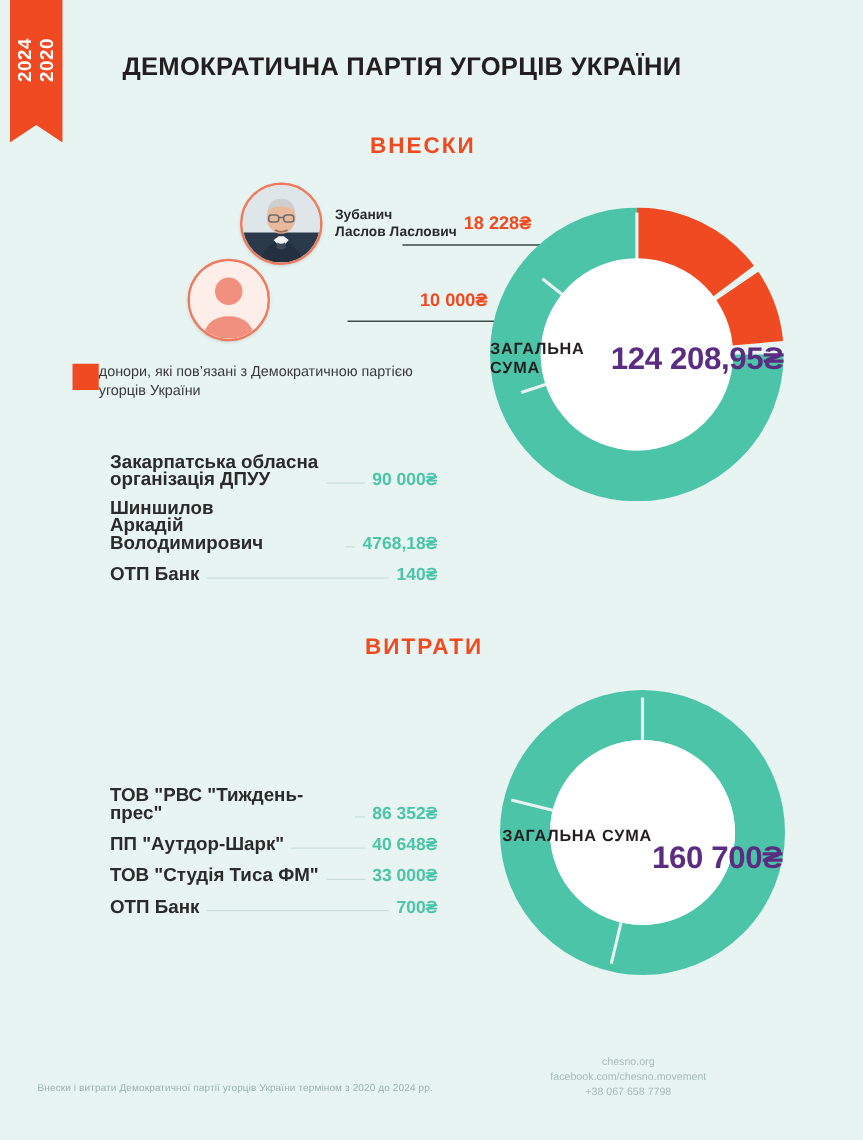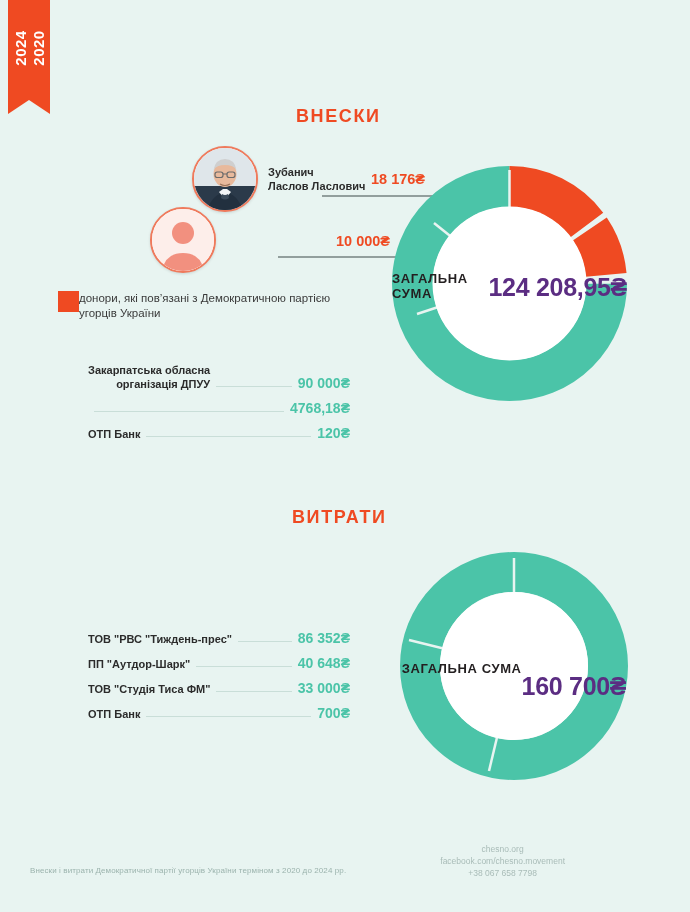--- a/index.html
+++ b/index.html
@@ -161,26 +161,25 @@
   .list-contrib { left: 88px; top: 363px; width: 262px; }
   .list-expense { left: 88px; top: 630px; width: 262px; }
 
   .row {
     display: flex;
     align-items: flex-end;
     margin-bottom: 9px;
   }
   .row:last-child { margin-bottom: 0; }
   .row-label {
-    font-size: 11px;
+    font-size: 15px;
     font-weight: bold;
     line-height: 14px;
     color: #2b2b2b;
     white-space: pre-line;
-    text-align: right;
   }
   .row-dots {
     flex: 1;
     border-bottom: 1px solid #c9ded8;
     margin: 0 6px 4px 6px;
     min-width: 8px;
   }
   .row-value {
     font-size: 14px;
     font-weight: bold;
@@ -271,20 +270,21 @@
 
 <div class="page">
 
   <div class="ribbon">
     <div class="ribbon-years">
       <span class="ribbon-year">2020</span>
       <span class="ribbon-year">2024</span>
     </div>
   </div>
 
+  <div class="main-title">ДЕМОКРАТИЧНА ПАРТІЯ УГОРЦІВ УКРАЇНИ</div>
 
   <div class="section-title contrib">ВНЕСКИ</div>
   <div class="section-title expense">ВИТРАТИ</div>
 
   <svg class="connector" viewBox="0 0 690 912">
     <polyline points="322,196 452,196 470,206" fill="none" stroke="#3c4a4a" stroke-width="1.1"></polyline>
     <circle cx="470" cy="206" r="3.2" fill="#2e3b3b"></circle>
     <polyline points="278,257 410,257 425,268" fill="none" stroke="#3c4a4a" stroke-width="1.1"></polyline>
     <circle cx="425" cy="268" r="3.2" fill="#2e3b3b"></circle>
   </svg>
@@ -303,21 +303,21 @@
         <line x1="29" y1="26" x2="33" y2="26" stroke="#6b6b6b" stroke-width="1.2"></line>
         <path d="M26 36 q5 3 10 0" stroke="#9a7158" stroke-width="1.2" fill="none"></path>
         <path d="M27 50 q4 3 8 0 l-1 -4 q-3 2 -6 0 z" fill="#3b4a5a"></path>
       </svg>
     </div>
     <div class="donor-name">
       <div>Зубанич</div>
       <div>Ласлов Ласлович</div>
     </div>
   </div>
-  <div class="donor-amount amount-1">18 176₴</div>
+  <div class="donor-amount amount-1">18 228₴</div>
 
   <div class="donor donor-2">
     <div class="avatar">
       <svg viewBox="0 0 62 62">
         <rect width="62" height="62" fill="#fdeeea"></rect>
         <circle cx="31" cy="24" r="11" fill="#f2907f"></circle>
         <path d="M10 62 q3 -18 21 -18 q18 0 21 18 z" fill="#f2907f"></path>
       </svg>
     </div>
   </div>
@@ -364,27 +364,29 @@
   </div>
 
   <div class="list list-contrib">
     <div class="row">
       <span class="row-label">Закарпатська обласна
 організація ДПУУ</span>
       <span class="row-dots"></span>
       <span class="row-value">90 000₴</span>
     </div>
     <div class="row">
+      <span class="row-label">Шиншилов
+Аркадій Володимирович</span>
       <span class="row-dots"></span>
       <span class="row-value">4768,18₴</span>
     </div>
     <div class="row">
       <span class="row-label">ОТП Банк</span>
       <span class="row-dots"></span>
-      <span class="row-value">120₴</span>
+      <span class="row-value">140₴</span>
     </div>
   </div>
 
   <div class="list list-expense">
     <div class="row">
       <span class="row-label">ТОВ "РВС "Тиждень-прес"</span>
       <span class="row-dots"></span>
       <span class="row-value">86 352₴</span>
     </div>
     <div class="row">

